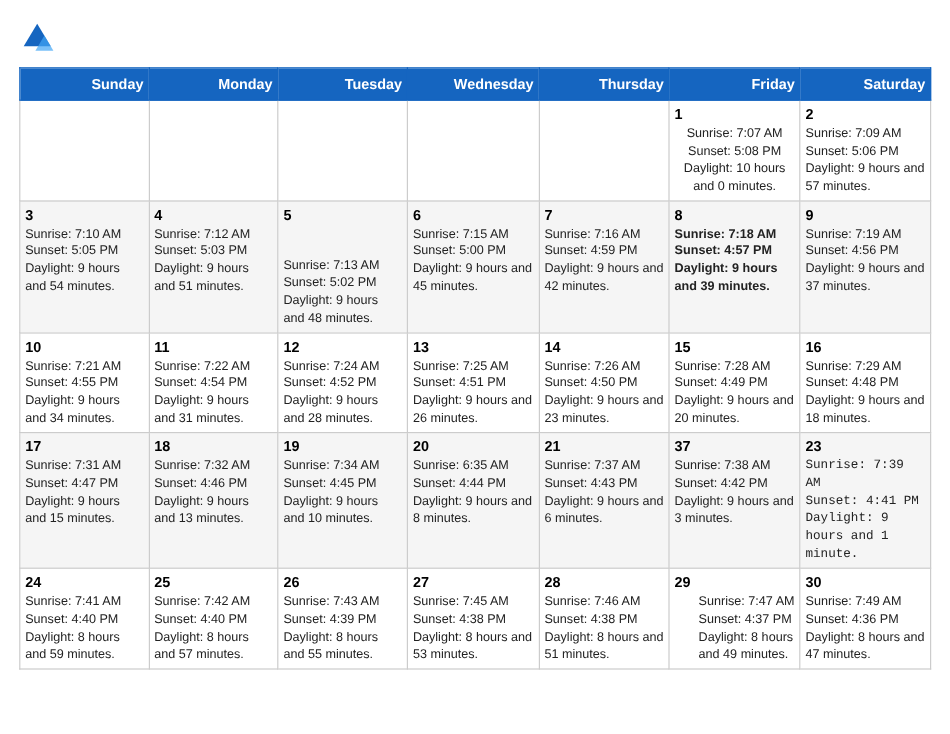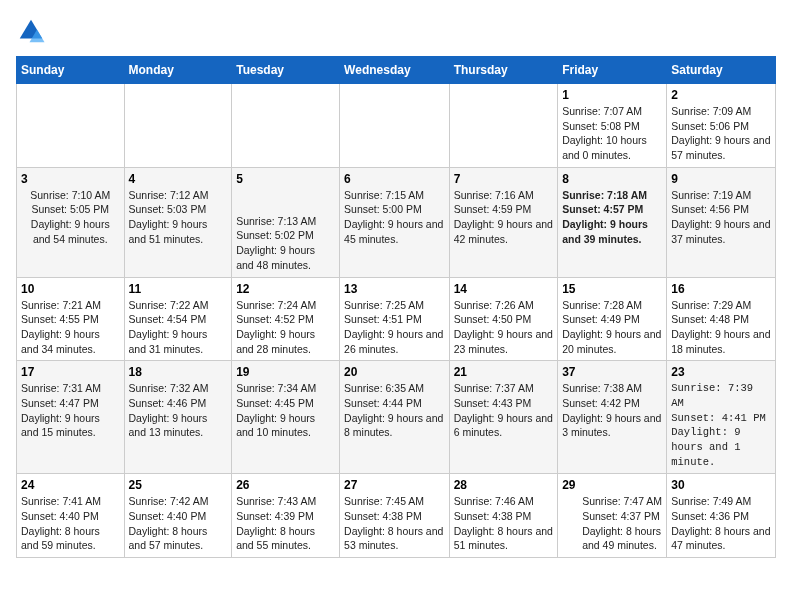--- a/index.html
+++ b/index.html
@@ -45,21 +45,21 @@
     }
     .calendar {
       width: 100%;
       border-collapse: collapse;
       font-size: 11px;
     }
     .calendar thead th {
       background: #1565c0;
       color: #fff;
       padding: 6px 4px;
-      text-align: left;
+      text-align: right;
       font-size: 12px;
       border: 1px solid #1565c0;
     }
     .calendar tbody td {
       border: 1px solid #ccc;
       vertical-align: top;
       padding: 4px;
       width: 113px;
       min-height: 80px;
       background: #fff;
@@ -115,35 +115,35 @@
   </thead>
   <tbody>
   <tr>
         <td class="empty-cell"></td>
         <td class="empty-cell"></td>
         <td class="empty-cell"></td>
         <td class="empty-cell"></td>
         <td class="empty-cell"></td>
         <td>
           <div class="day-number">1</div>
-          <div class="day-info" style="white-space: pre-line;">Sunrise: 7:07 AM
+          <div class="day-info" style="white-space: pre-line; text-align: center;">Sunrise: 7:07 AM
 Sunset: 5:08 PM
 Daylight: 10 hours and 0 minutes.</div>
         </td>
         <td>
           <div class="day-number">2</div>
           <div class="day-info" style="white-space: pre-line;">Sunrise: 7:09 AM
 Sunset: 5:06 PM
 Daylight: 9 hours and 57 minutes.</div>
         </td>
       </tr>
       <tr>
         <td>
           <div class="day-number">3</div>
-          <div class="day-info" style="white-space: pre-line; text-align: center;">Sunrise: 7:10 AM
+          <div class="day-info" style="white-space: pre-line;">Sunrise: 7:10 AM
 Sunset: 5:05 PM
 Daylight: 9 hours and 54 minutes.</div>
         </td>
         <td>
           <div class="day-number">4</div>
           <div class="day-info" style="white-space: pre-line;">Sunrise: 7:12 AM
 Sunset: 5:03 PM
 Daylight: 9 hours and 51 minutes.</div>
         </td>
         <td>

